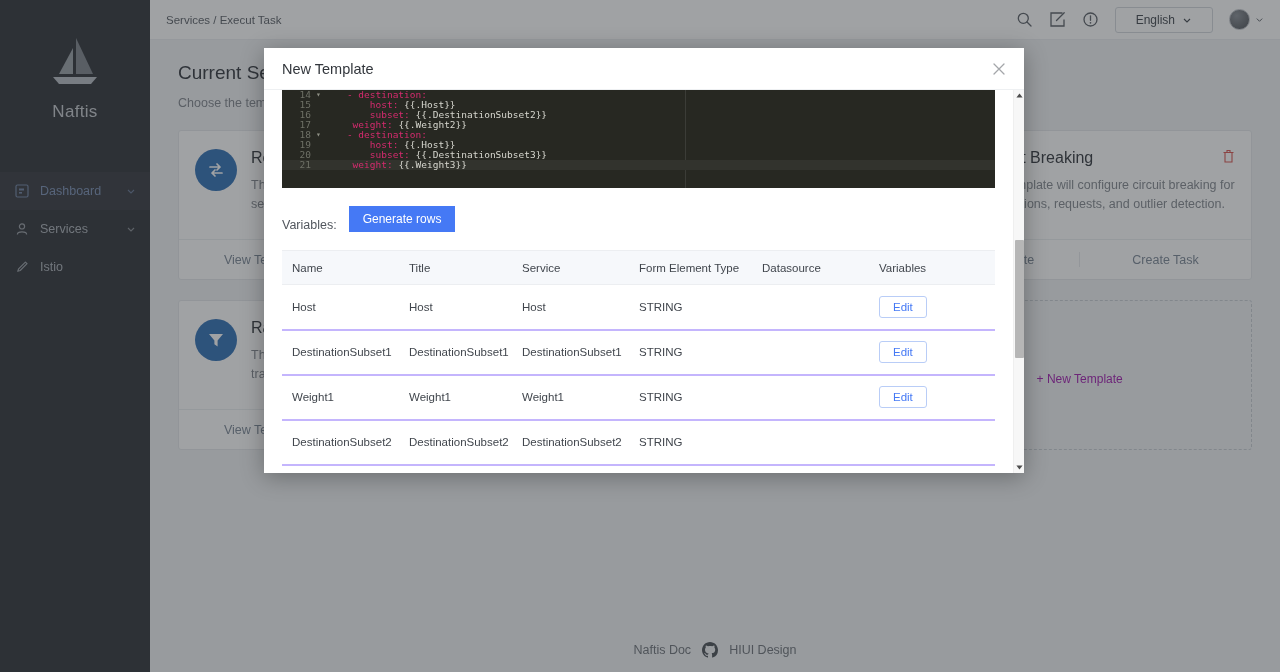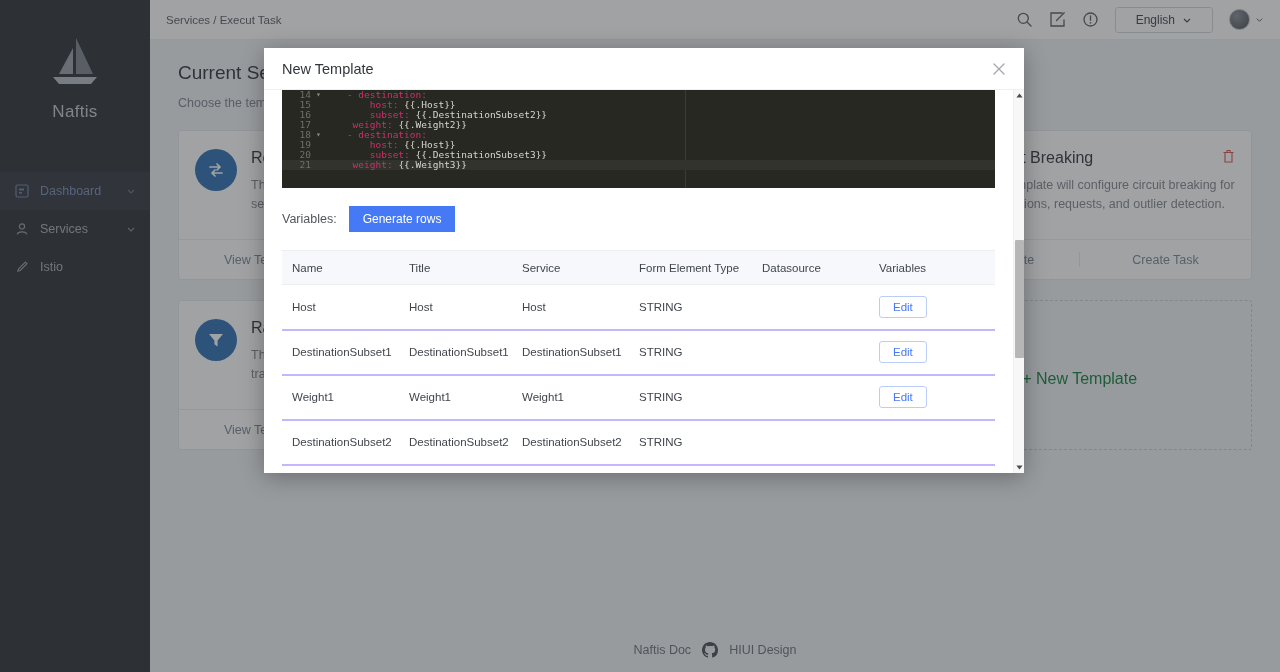--- a/index.html
+++ b/index.html
@@ -102,21 +102,21 @@
   }
   .card-foot a {
     flex: 1 1 0; text-align: center; font-size: 12.5px;
     color: #7b8796; text-decoration: none; cursor: pointer;
   }
   .card-foot .sep { width: 1px; height: 15px; background: #e8eaed; }
   .card.new-tpl {
     border: 1px dashed #c9ced4; background: transparent;
     align-items: center; justify-content: center;
   }
-  .new-tpl-link { font-size: 16px; color: #15803d; cursor: pointer; margin-top: 7px; }
+  .new-tpl-link { font-size: 12px; color: #a21caf; cursor: pointer; margin-top: 7px; }
 
   .footer {
     position: absolute; bottom: 0; left: 0; right: 0;
     height: 44px; display: flex; align-items: center; justify-content: center;
     gap: 11px; font-size: 12.5px; color: #6d7278;
   }
   .footer a { color: #6d7278; text-decoration: none; cursor: pointer; }
   .gh { width: 16px; height: 16px; display:block; }
 
   
@@ -172,21 +172,21 @@
   .code-line.hl { background: #32332d; }
   .ln {
     width: 34px; flex: 0 0 34px; text-align: right;
     padding-right: 5px; color: #6e7066; font-size: 9.5px;
   }
   .fold { width: 8px; flex: 0 0 8px; color: #8f9186; font-size: 8px; }
   .code-txt { white-space: pre; color: #d7d7cf; }
   .k { color: #d52b6e; }
 
   .vars-row {
-    display: flex; align-items: center; gap: 12px;
+    display: flex; align-items: flex-end; gap: 12px;
     margin-top: 18px;
   }
   .vars-label { font-size: 12.5px; color: #51565d; }
   .btn-gen {
     background: #4579f5; color: #fff; border: none;
     height: 26px; padding: 0 14px; border-radius: 0;
     font-size: 12px; cursor: pointer;
     font-family: "Liberation Sans", sans-serif;
   }
 

